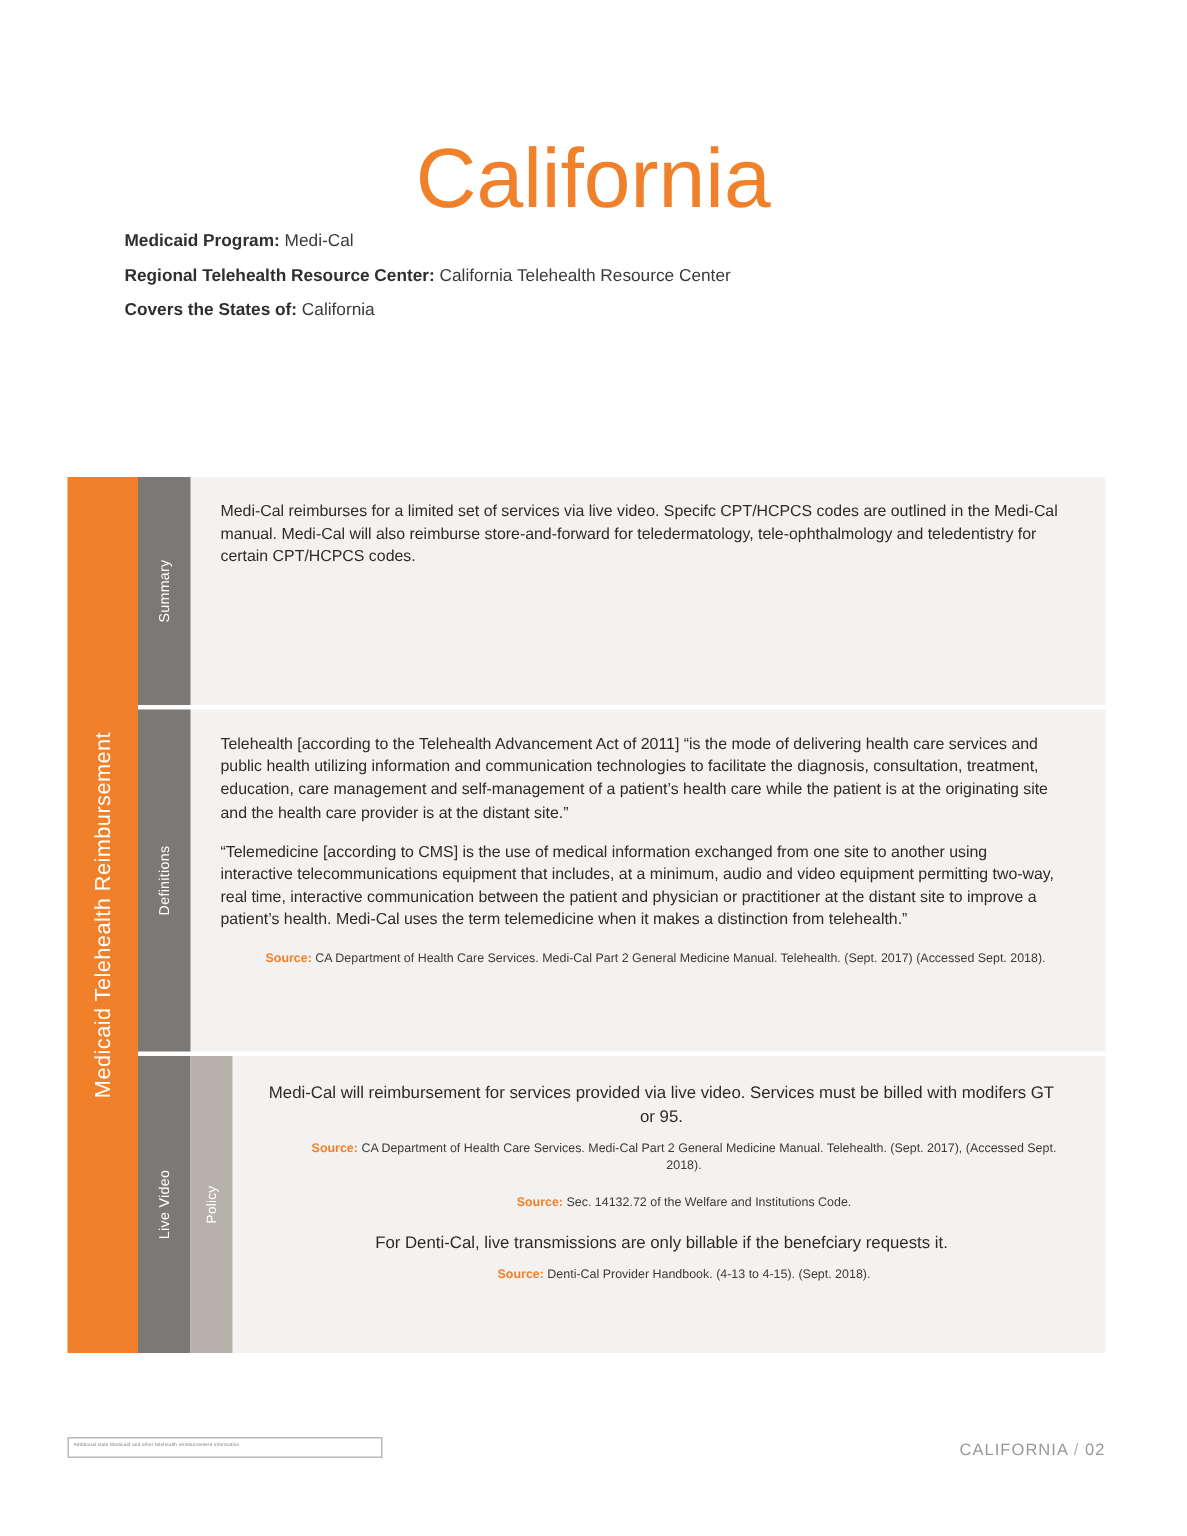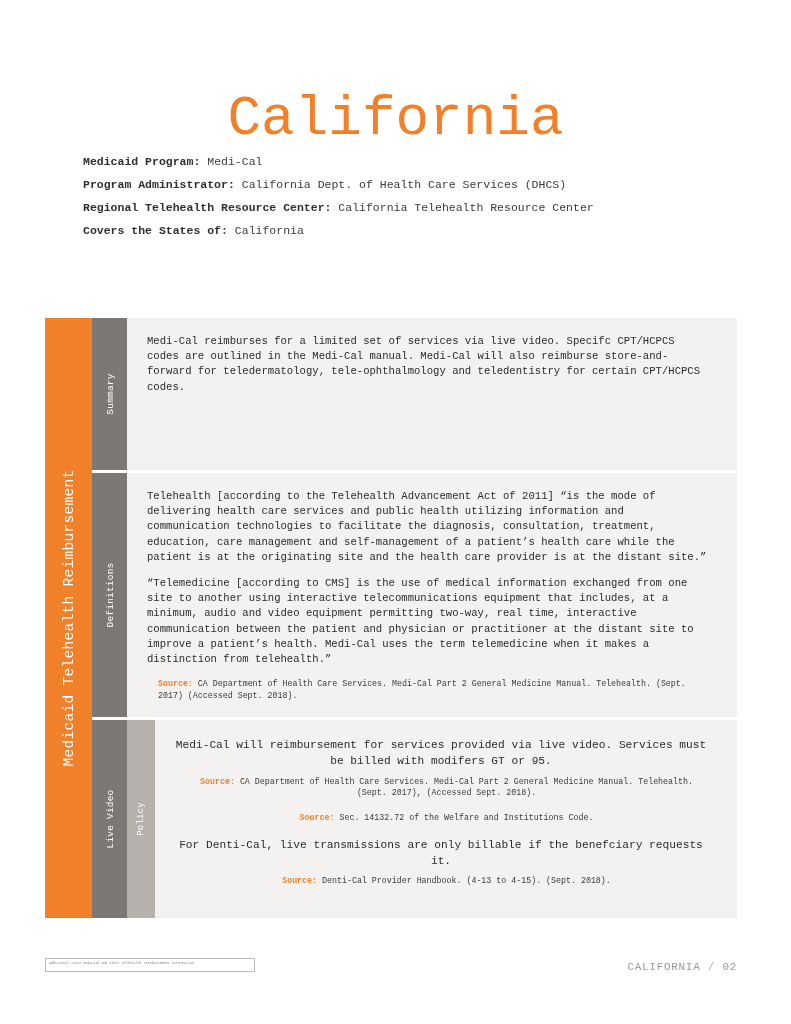--- a/index.html
+++ b/index.html
@@ -15,21 +15,20 @@
     font-family: "Liberation Sans", sans-serif;
     color: #231f20;
     overflow: hidden;
   }
   .page {
     position: absolute;
     left: 0; top: 0;
     width: 791px;
     height: 984px;
     background: #fff;
-    font-family: Liberation Mono, monospace;
   }
 
   
   .title {
     position: absolute;
     left: 0;
     top: 50px;
     width: 791px;
     text-align: center;
     font-size: 56px;
@@ -158,21 +157,21 @@
   .p:last-child { margin-bottom: 0; }
   .p-lead {
     font-size: 11.2px;
     line-height: 15.8px;
     margin-bottom: 6px;
   }
   .src {
     font-size: 8.3px;
     line-height: 11.4px;
     color: #3c3a38;
-    margin: 0 0 14px 11px;
+    margin: 0 0 14px 30px;
   }
   .src:last-child { margin-bottom: 0; }
   .src b {
     color: #f0802a;
     font-weight: bold;
   }
 
   
   .footer-rule {
     position: absolute;
@@ -210,24 +209,20 @@
 <div class="page">
 
   <h1 class="title">California</h1>
 
   <div class="meta">
     <div class="meta-line">
       <span class="meta-label">Medicaid Program:</span>
       <span class="meta-value">Medi-Cal</span>
     </div>
     <div class="meta-line">
-      <span class="meta-label">Program Administrator:</span>
-      <span class="meta-value">California Dept. of Health Care Services (DHCS)</span>
-    </div>
-    <div class="meta-line">
       <span class="meta-label">Regional Telehealth Resource Center:</span>
       <span class="meta-value">California Telehealth Resource Center</span>
     </div>
     <div class="meta-line">
       <span class="meta-label">Covers the States of:</span>
       <span class="meta-value">California</span>
     </div>
   </div>
 
   <div class="table">

